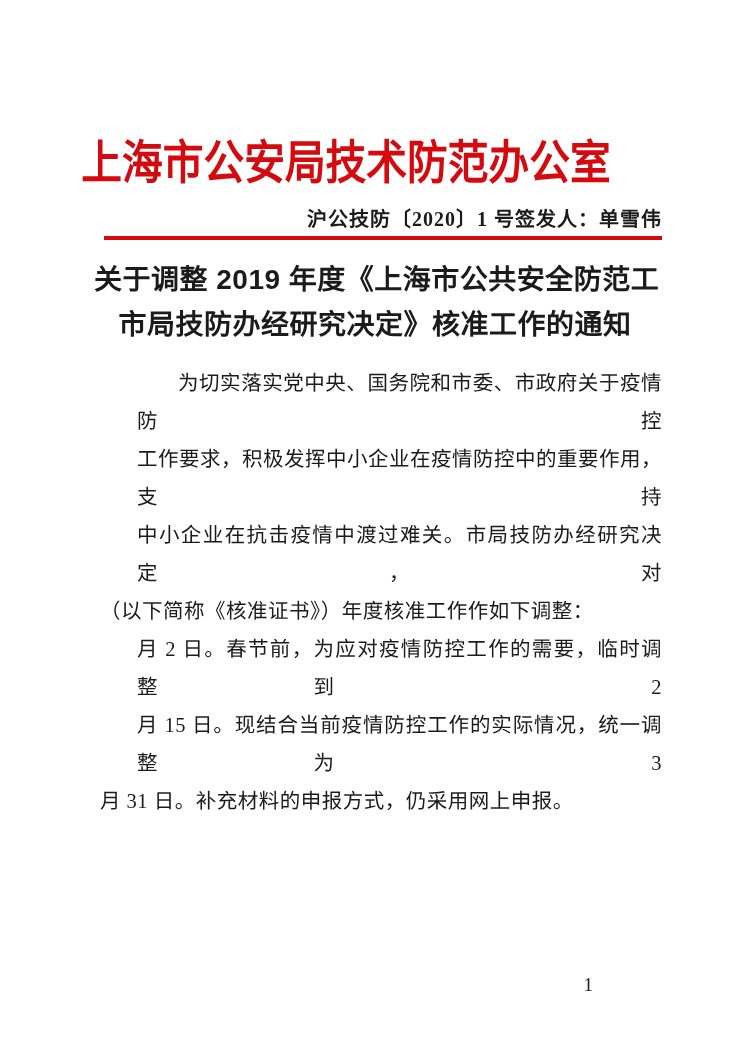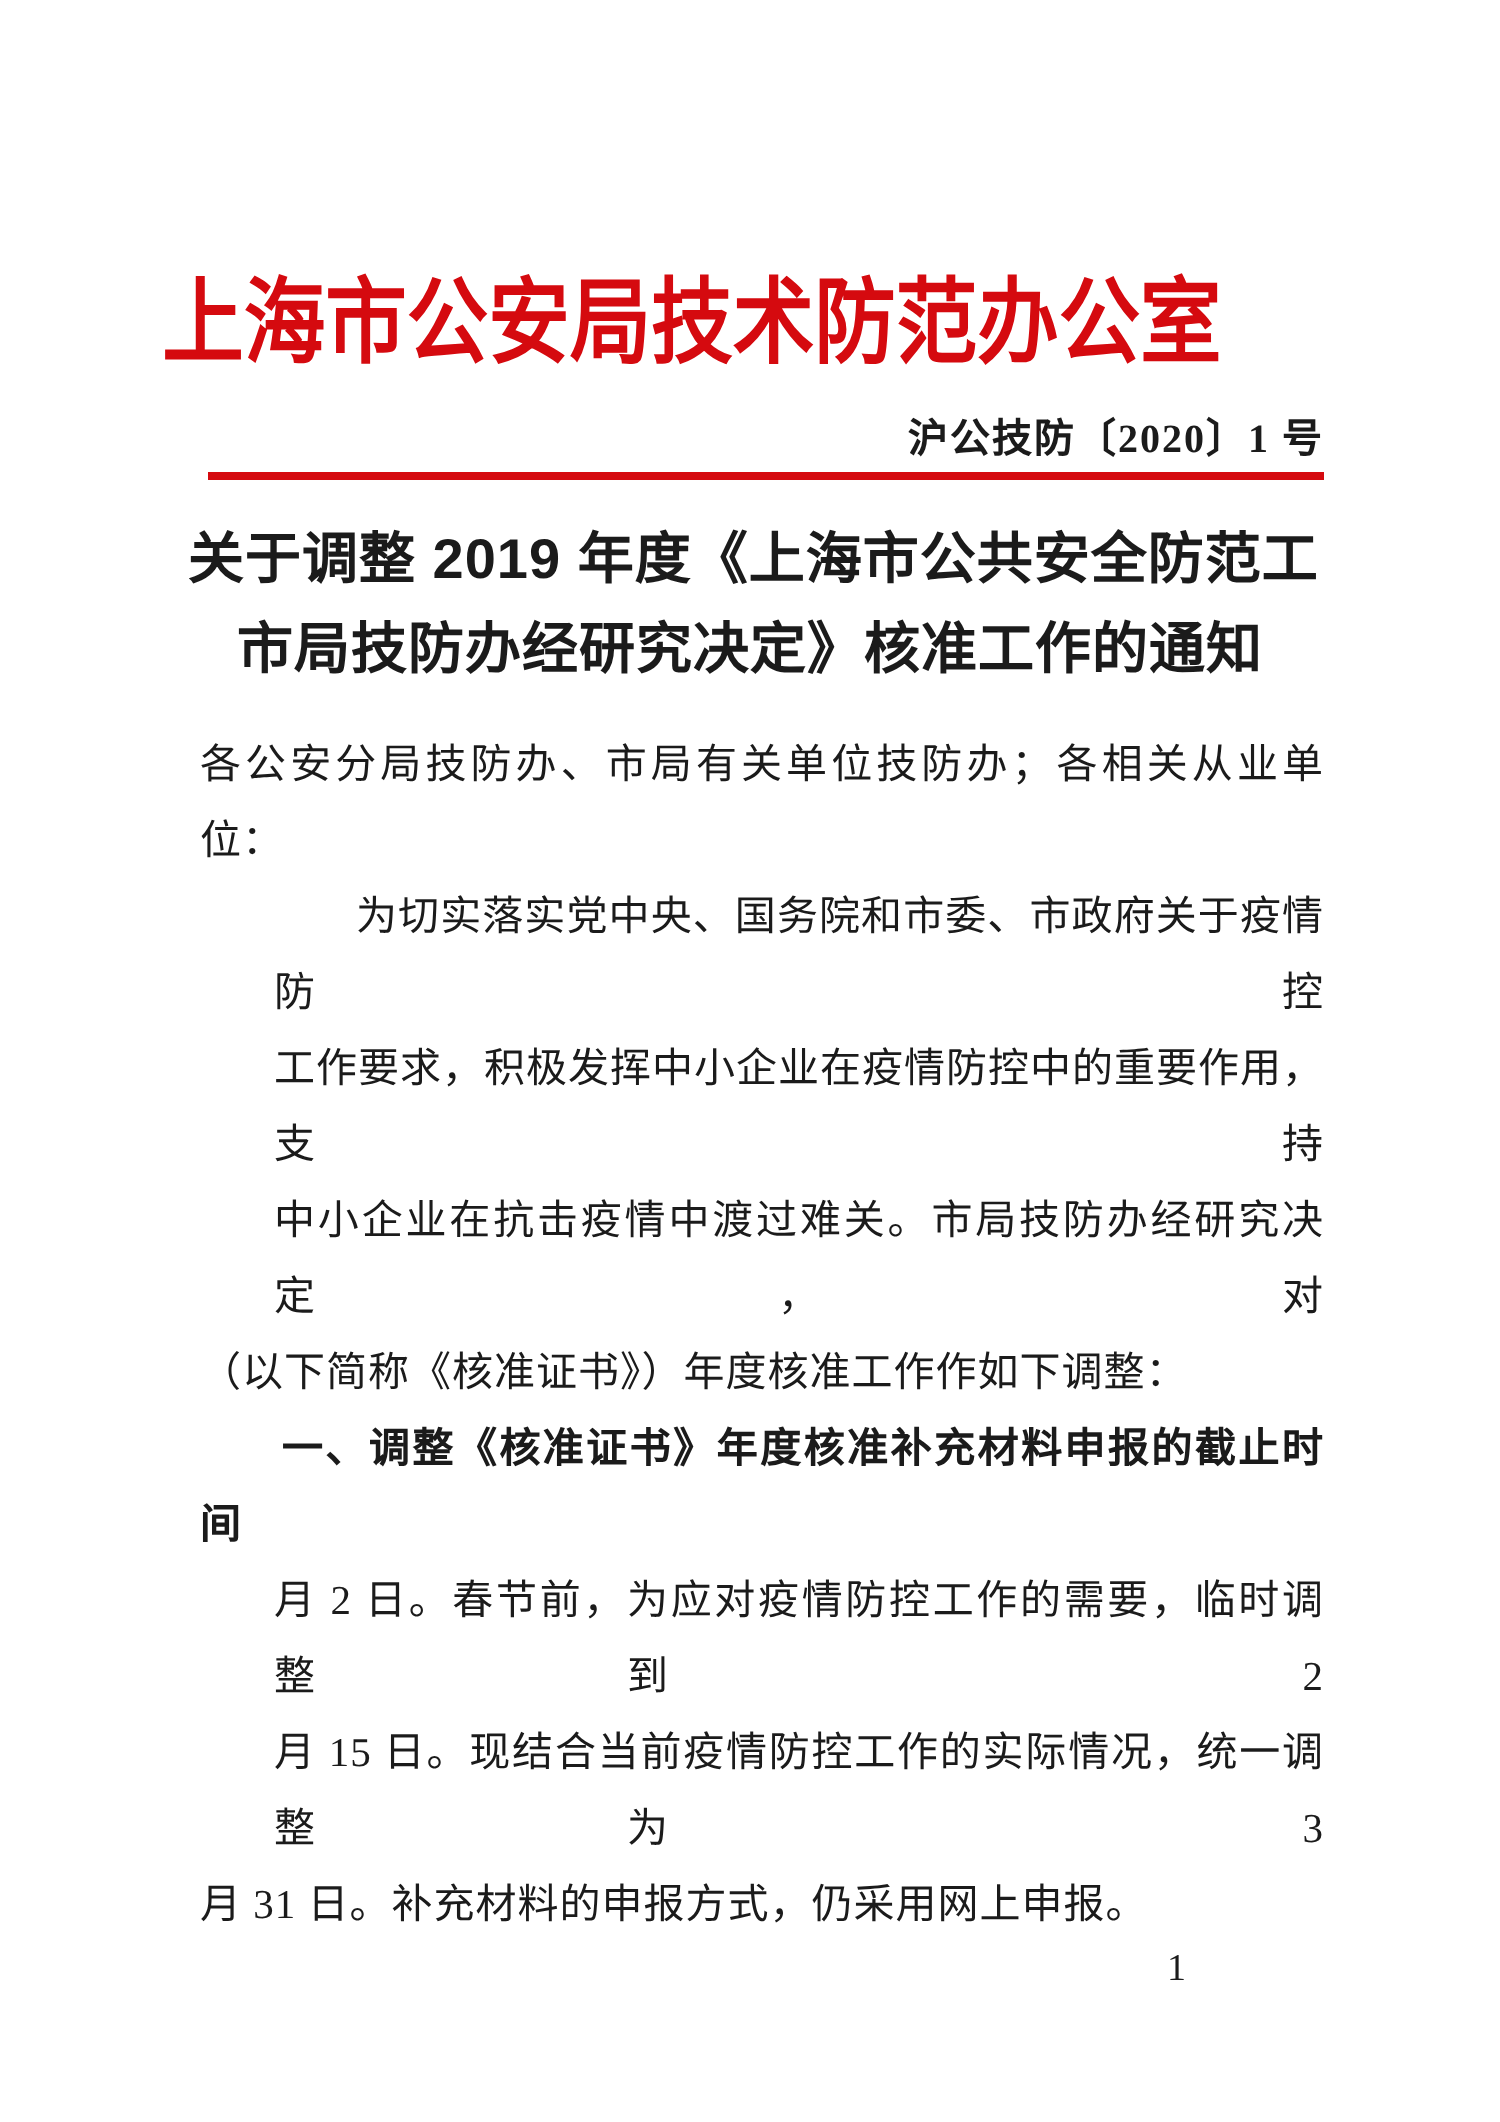--- a/index.html
+++ b/index.html
@@ -104,36 +104,35 @@
 </style>
 </head>
 <body>
 
 <div class="page">
 
   <div class="agency">上海市公安局技术防范办公室</div>
 
   <div class="docline">
     <span>沪公技防〔2020〕1 号</span>
+    <span>签发人：单雪伟</span>
   </div>
 
   <div class="redrule"></div>
 
   <div class="notice-title">
     <div>关于调整 2019 年度《上海市公共安全防范工</div>
     <div>市局技防办经研究决定》核准工作的通知</div>
   </div>
 
   <div class="body-text">
-      <div class="line">各公安分局技防办、市局有关单位技防办；各相关从业单位：</div>
       <div class="line indent just">为切实落实党中央、国务院和市委、市政府关于疫情防控</div>
       <div class="line just">工作要求，积极发挥中小企业在疫情防控中的重要作用，支持</div>
       <div class="line just">中小企业在抗击疫情中渡过难关。市局技防办经研究决定，对</div>
       <div class="line">（以下简称《核准证书》）年度核准工作作如下调整：</div>
-      <div class="line heading indent">一、调整《核准证书》年度核准补充材料申报的截止时间</div>
       <div class="line just">月 2 日。春节前，为应对疫情防控工作的需要，临时调整到 2</div>
       <div class="line just">月 15 日。现结合当前疫情防控工作的实际情况，统一调整为 3</div>
       <div class="line">月 31 日。补充材料的申报方式，仍采用网上申报。</div>
     </div>
 
   <div class="pagenum">1</div>
 
 </div>
 
 </body></html>

